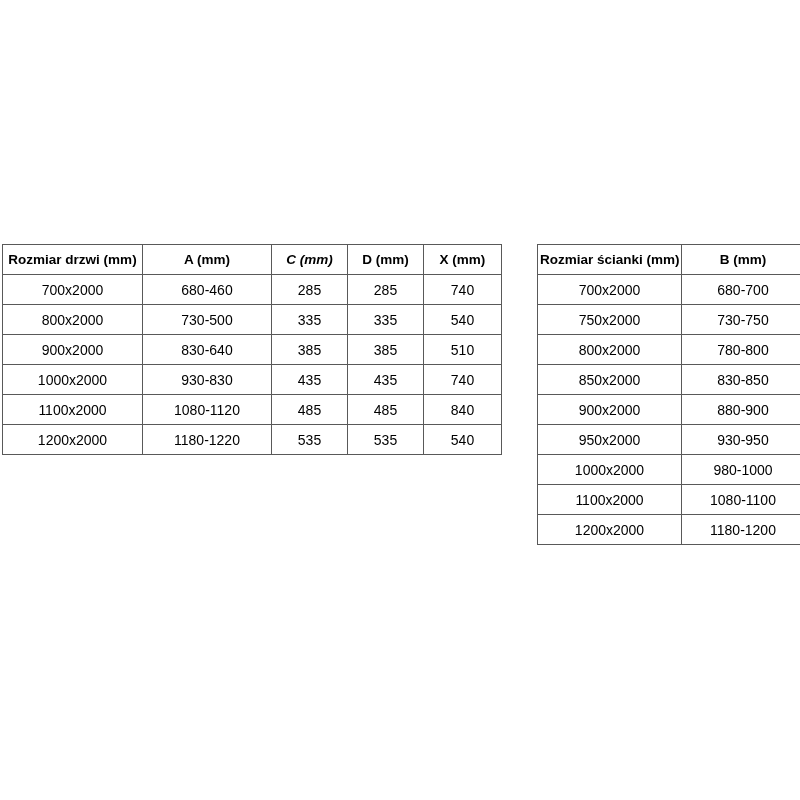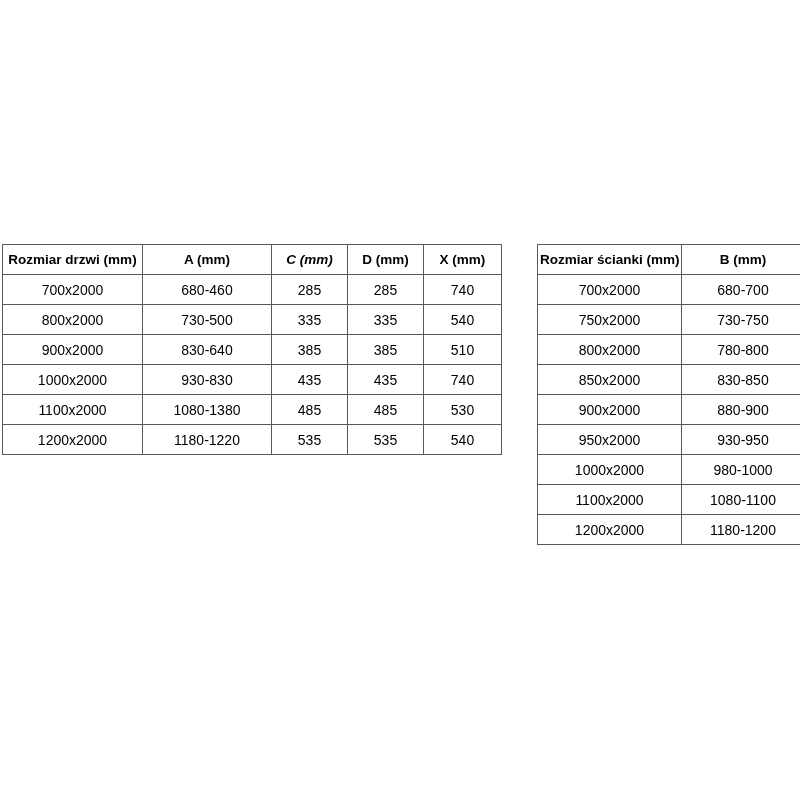--- a/index.html
+++ b/index.html
@@ -97,24 +97,24 @@
         </tr>
         <tr>
           <td>1000x2000</td>
           <td>930-830</td>
           <td>435</td>
           <td>435</td>
           <td>740</td>
         </tr>
         <tr>
           <td>1100x2000</td>
-          <td>1080-1380</td>
+          <td>1080-1120</td>
           <td>485</td>
           <td>485</td>
-          <td>530</td>
+          <td>840</td>
         </tr>
         <tr>
           <td>1200x2000</td>
           <td>1180-1220</td>
           <td>535</td>
           <td>535</td>
           <td>540</td>
         </tr>
       </tbody>
   </table>

